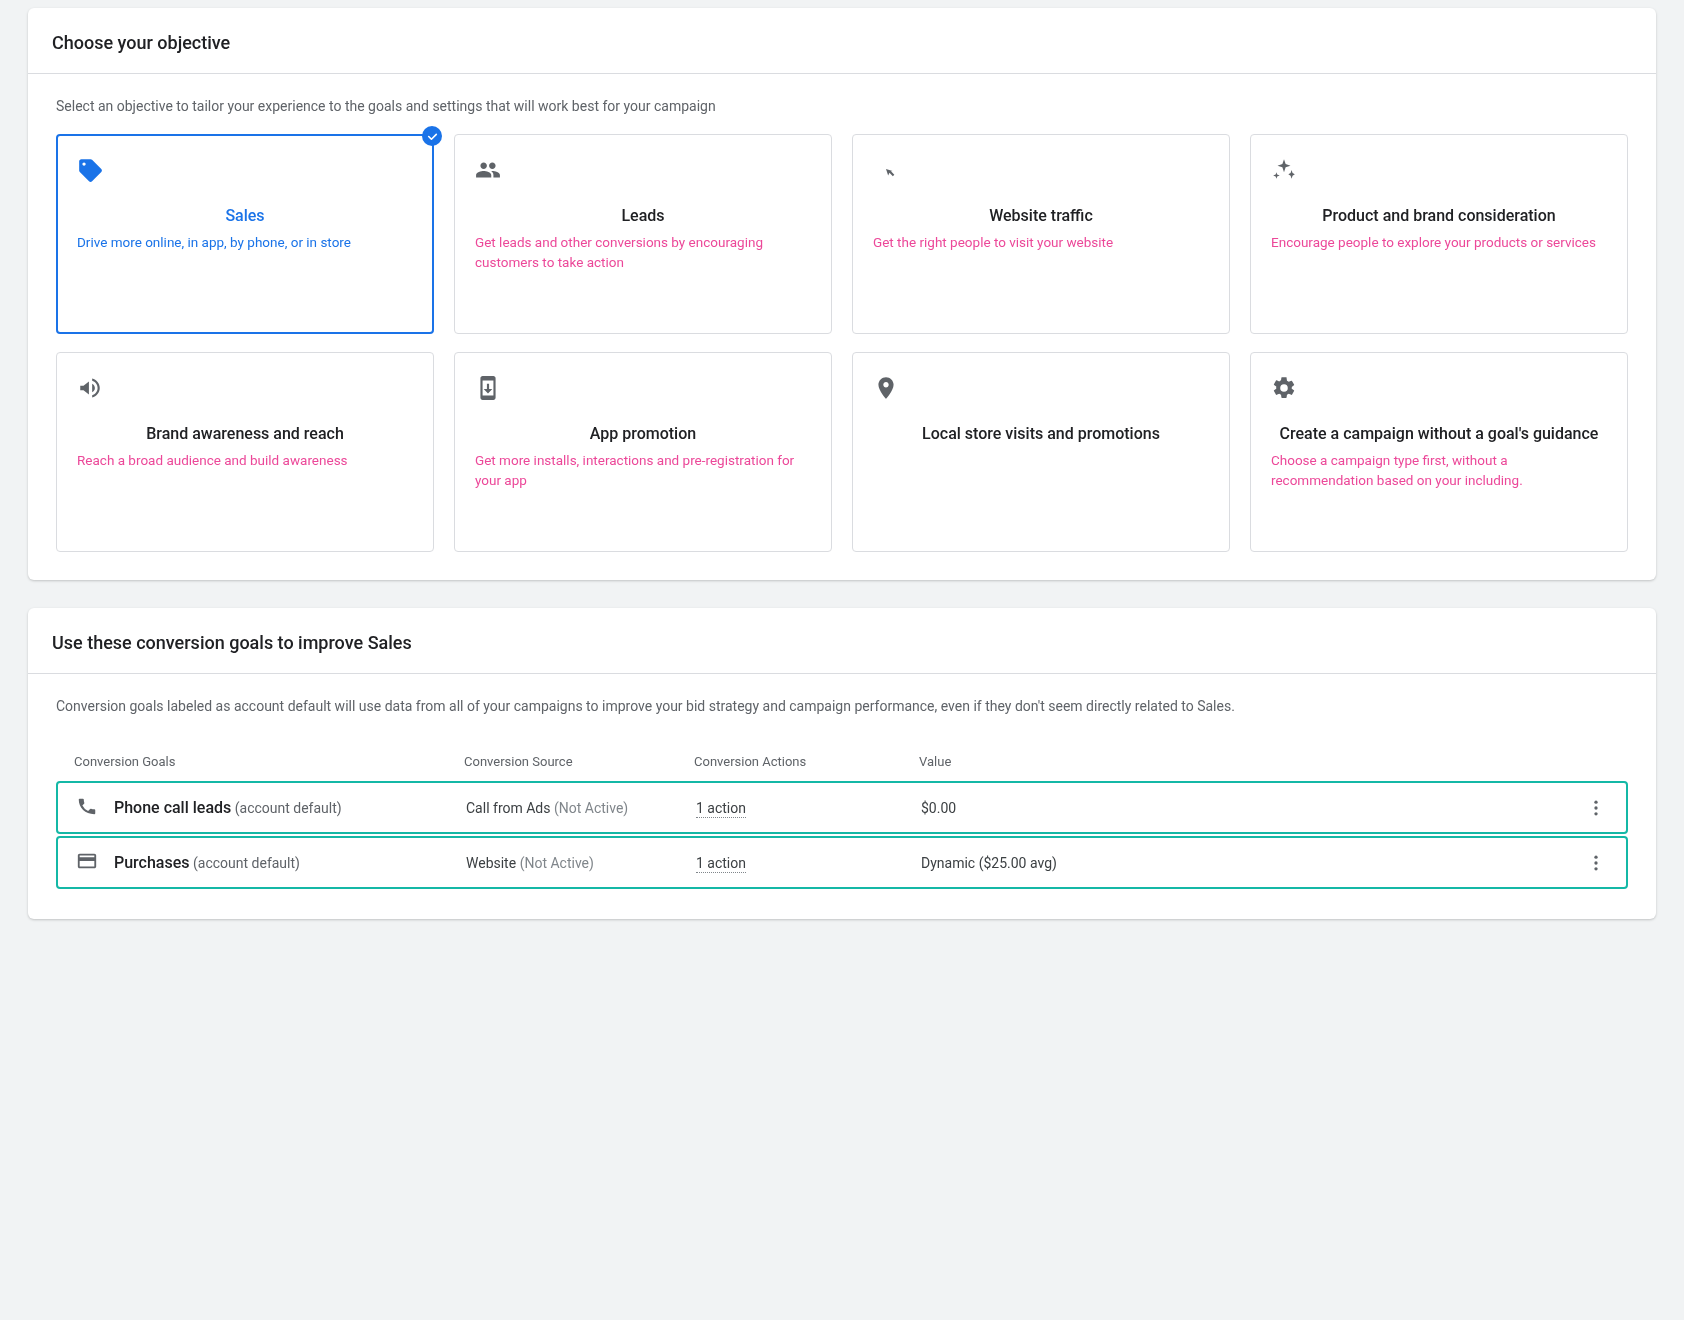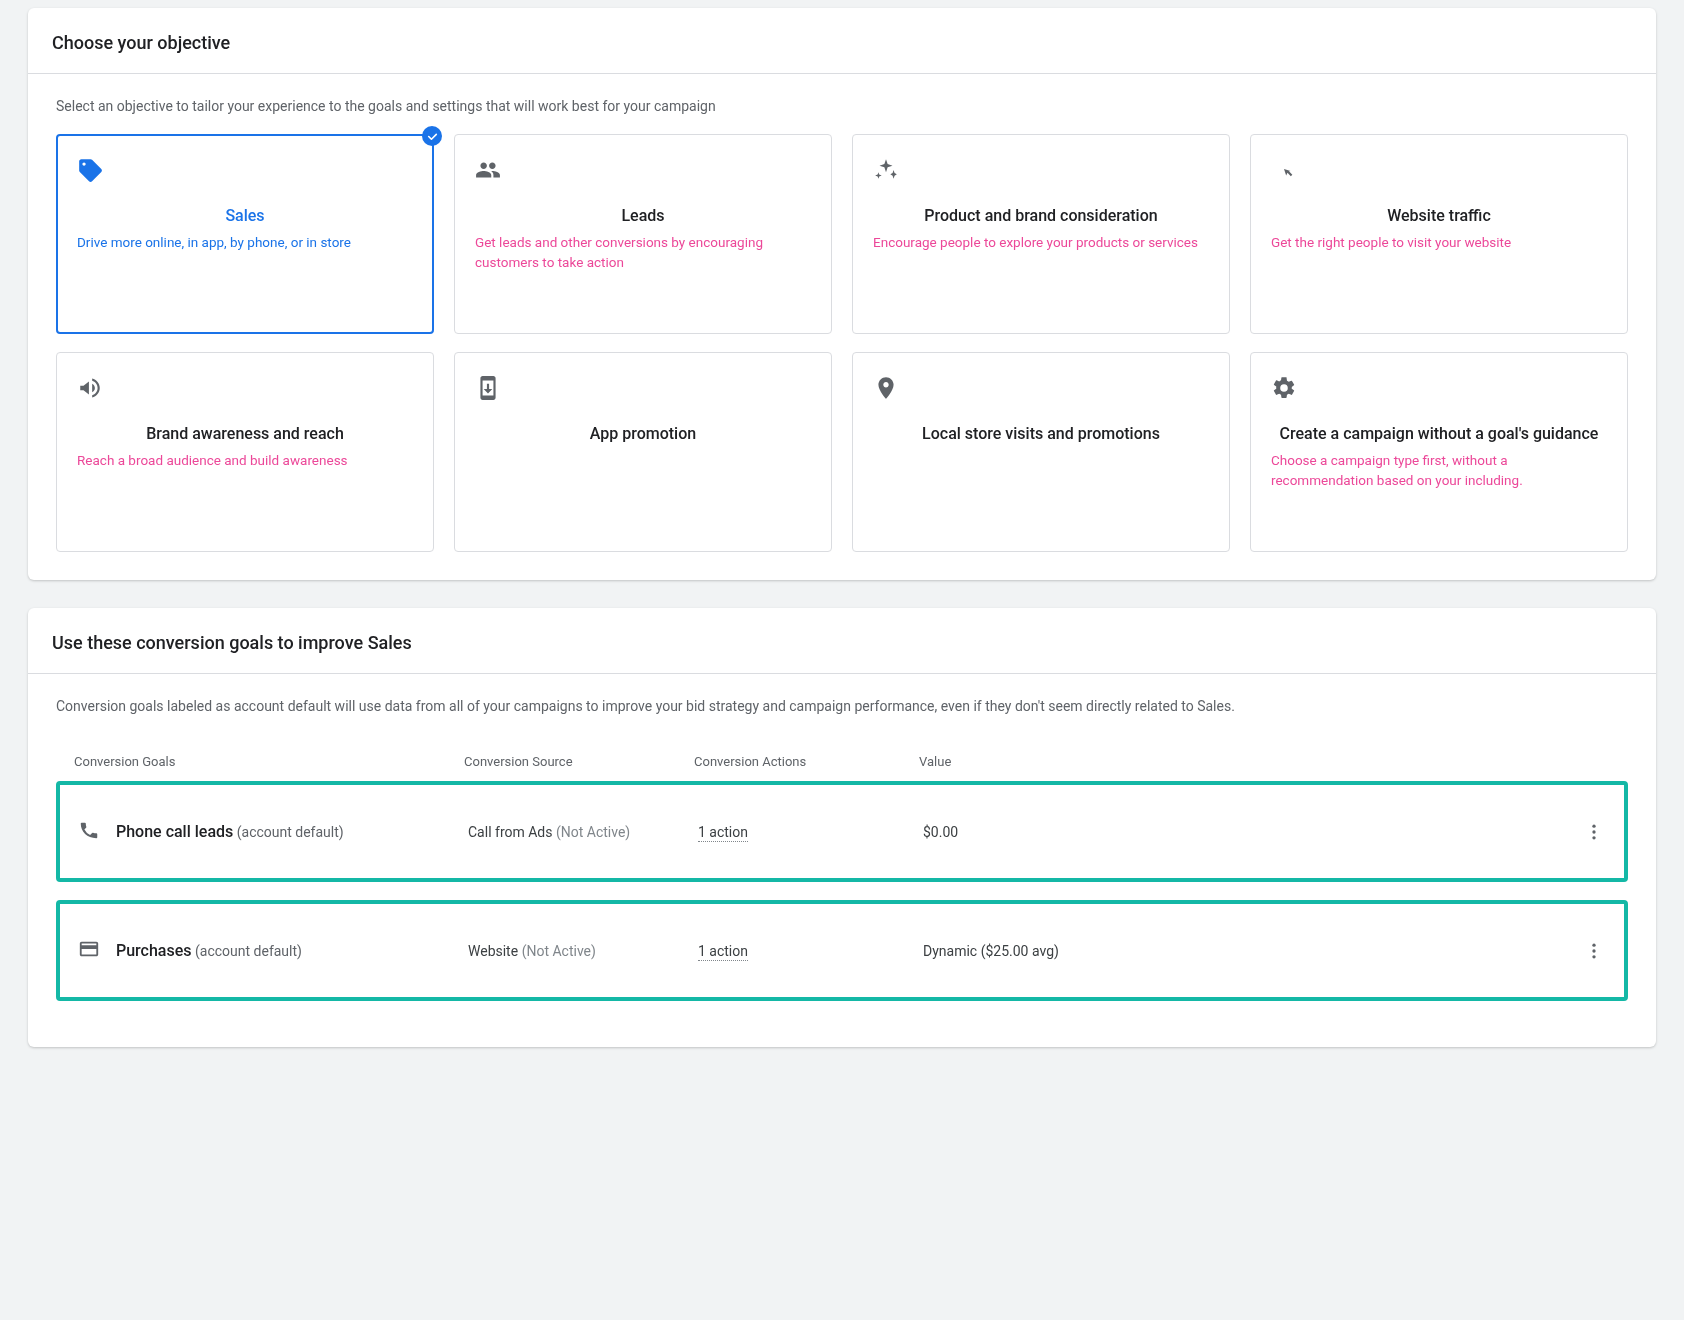--- a/index.html
+++ b/index.html
@@ -97,24 +97,24 @@
   }
   .col-goals  { flex: 0 0 390px; }
   .col-source { flex: 0 0 230px; }
   .col-actions{ flex: 0 0 225px; }
   .col-value  { flex: 1 1 auto; }
   .col-menu   { flex: 0 0 40px; display:flex; justify-content:flex-end; }
 
   .goal-row {
     display: flex;
     align-items: center;
-    border: 4px solid #14b8a6;
+    border: 2px solid #14b8a6;
     border-radius: 4px;
-    padding: 34px 18px;
-    margin-bottom: 18px;
+    padding: 12px 18px;
+    margin-bottom: 2px;
     font-size: 14px;
     color: #3c4043;
   }
   .goal-name {
     font-size: 16px;
     font-weight: 500;
     color: #202124;
   }
   .goal-default {
     font-size: 14px;
@@ -160,54 +160,55 @@
               <path d="M16 11c1.66 0 3-1.34 3-3s-1.34-3-3-3-3 1.34-3 3 1.34 3 3 3zM8 11c1.66 0 3-1.34 3-3S9.66 5 8 5 5 6.34 5 8s1.34 3 3 3zM8 13c-2.33 0-7 1.17-7 3.5V19h14v-2.5C15 14.17 10.33 13 8 13zM16 13c-.29 0-.62.02-.97.05 1.16.84 1.97 1.97 1.97 3.45V19h6v-2.5c0-2.33-4.67-3.5-7-3.5z"></path>
             </svg>
         </span>
         <div class="title">Leads</div>
         <div class="desc">Get leads and other conversions by encouraging customers to take action</div>
       </div>
 
       <div class="objective-card">
         <span class="icon">
           <svg viewBox="0 0 24 24" width="26" height="26" fill="currentColor">
+              <path d="M8 3v2m4-2v2M4 7h2m-2 4h2m5.07-5.07L9.66 7.34M18 13l-6-2 2 6 1.2-2.4 3.1 3.1 1.4-1.4-3.1-3.1z"></path>
+            </svg>
+        </span>
+        <div class="title">Website traffic</div>
+        <div class="desc">Get the right people to visit your website</div>
+      </div>
+
+      <div class="objective-card">
+        <span class="icon">
+          <svg viewBox="0 0 24 24" width="26" height="26" fill="currentColor">
               <path d="M12 2l1.5 4.5L18 8l-4.5 1.5L12 14l-1.5-4.5L6 8l4.5-1.5L12 2zm7 10l.9 2.7L22 16l-2.1 1.3L19 20l-.9-2.7L16 16l2.1-1.3L19 12zM5 14l.7 2.1L8 17l-2.3.9L5 20l-.7-2.1L2 17l2.3-.9L5 14z"></path>
             </svg>
         </span>
         <div class="title">Product and brand consideration</div>
         <div class="desc">Encourage people to explore your products or services</div>
       </div>
 
       <div class="objective-card">
         <span class="icon">
           <svg viewBox="0 0 24 24" width="26" height="26" fill="currentColor">
-              <path d="M8 3v2m4-2v2M4 7h2m-2 4h2m5.07-5.07L9.66 7.34M18 13l-6-2 2 6 1.2-2.4 3.1 3.1 1.4-1.4-3.1-3.1z"></path>
-            </svg>
-        </span>
-        <div class="title">Website traffic</div>
-        <div class="desc">Get the right people to visit your website</div>
-      </div>
-
-      <div class="objective-card">
-        <span class="icon">
-          <svg viewBox="0 0 24 24" width="26" height="26" fill="currentColor">
               <path d="M3 10v4h3l5 4V6L6 10H3zm13.5 2c0-1.77-1.02-3.29-2.5-4.03v8.05c1.48-.73 2.5-2.25 2.5-4.02zM14 3.23v2.06c2.89.86 5 3.54 5 6.71s-2.11 5.85-5 6.71v2.06c4.01-.91 7-4.49 7-8.77s-2.99-7.86-7-8.77z"></path>
             </svg>
         </span>
         <div class="title">Brand awareness and reach</div>
         <div class="desc">Reach a broad audience and build awareness</div>
       </div>
 
       <div class="objective-card">
         <span class="icon">
           <svg viewBox="0 0 24 24" width="26" height="26" fill="currentColor">
               <path d="M17 1H7C5.9 1 5 1.9 5 3v18c0 1.1.9 2 2 2h10c1.1 0 2-.9 2-2V3c0-1.1-.9-2-2-2zm0 18H7V5h10v14zm-5-2l4-4h-3V8h-2v5H8l4 4z"></path>
             </svg>
         </span>
         <div class="title">App promotion</div>
+        <div class="desc">Get more installs, interactions and pre-registration for your app</div>
       </div>
 
       <div class="objective-card">
         <span class="icon">
           <svg viewBox="0 0 24 24" width="26" height="26" fill="currentColor">
               <path d="M12 2C8.13 2 5 5.13 5 9c0 5.25 7 13 7 13s7-7.75 7-13c0-3.87-3.13-7-7-7zm0 9.5c-1.38 0-2.5-1.12-2.5-2.5S10.62 6.5 12 6.5s2.5 1.12 2.5 2.5S13.38 11.5 12 11.5z"></path>
             </svg>
         </span>
         <div class="title">Local store visits and promotions</div>
       </div>

